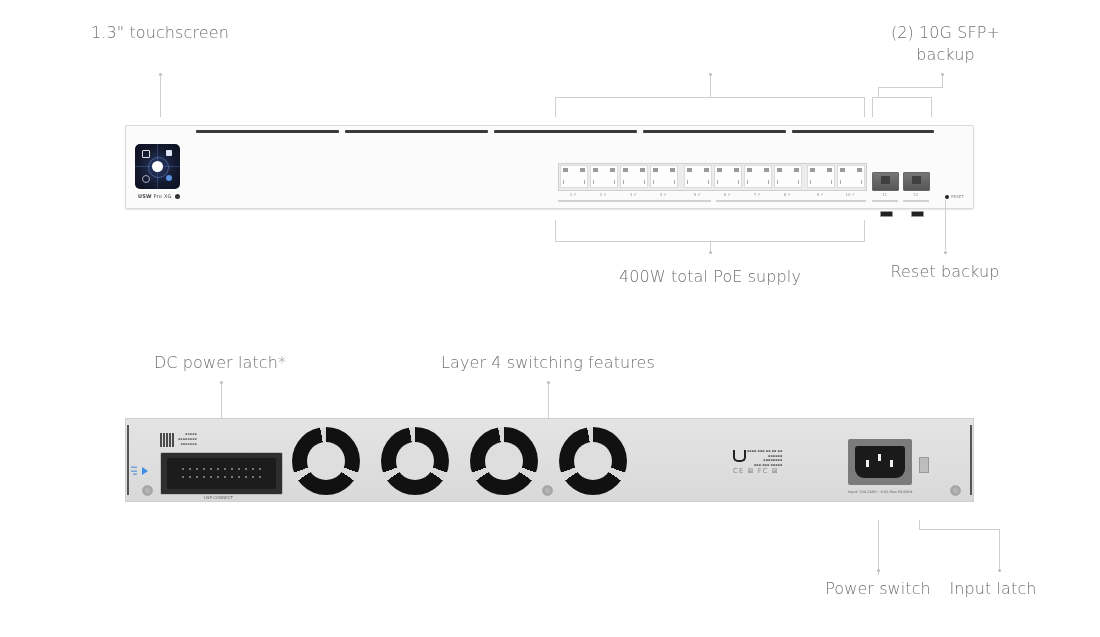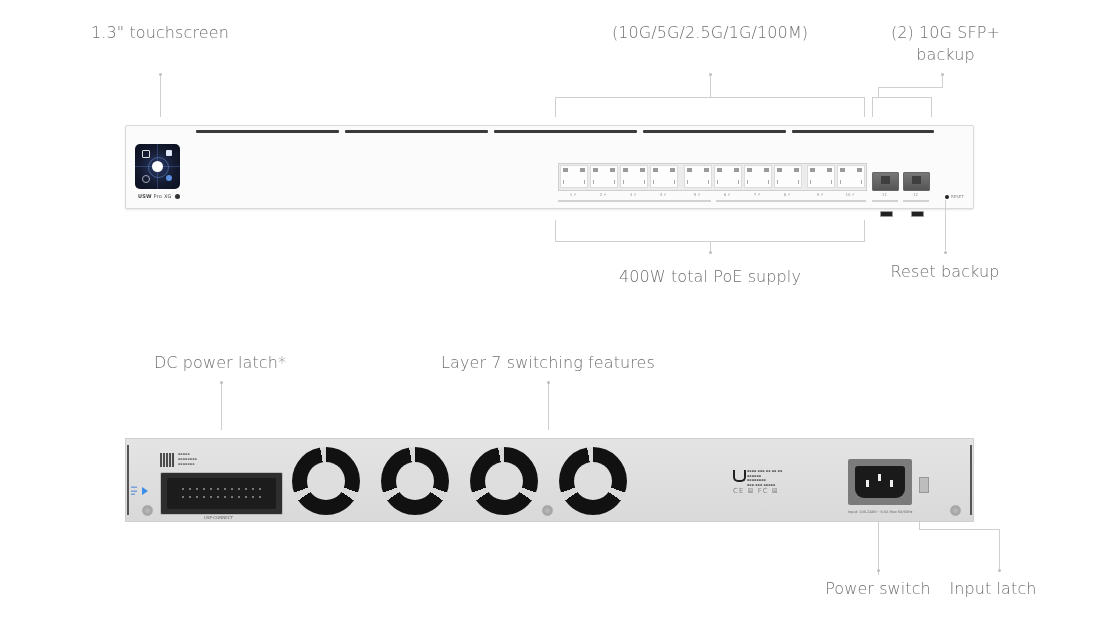--- a/index.html
+++ b/index.html
@@ -38,22 +38,22 @@
   .portnum { position:absolute; top:66px; font-size:4px; color:#999; width:28px; text-align:center; }
   .ledbar { position:absolute; top:74px; height:2px; background:#d2d2d2; }
   .sfp { position:absolute; top:46px; width:25px; height:17px; background:linear-gradient(#777,#555);
          border:1px solid #666; border-radius:1px; }
   .sfp .latch { position:absolute; left:7px; bottom:-3px; width:11px; height:4px; background:#222; border-radius:1px; }
   .sfp .slot { position:absolute; left:8px; top:3px; width:9px; height:8px; background:#3f3f3f; }
   .reset-dot { position:absolute; left:819px; top:69px; width:4px; height:4px; border-radius:50%; background:#222; }
   .reset-txt { position:absolute; left:825px; top:68px; font-size:4px; color:#888; }
 
   
-  .back { position:absolute; left:125px; top:438px; width:847px; height:82px;
-          background:linear-gradient(#e4e4e4,#d9d9d9); border:1px solid #cfcfcf; }
+  .back { position:absolute; left:125px; top:418px; width:847px; height:82px;
+          background:linear-gradient(#e4e4e4,#d9d9d9); border:1px solid #cfcfcf;text-align:right; }
   .edge-l { position:absolute; left:1px; top:6px; width:2px; height:70px; background:#555; }
   .edge-r { position:absolute; right:1px; top:6px; width:2px; height:70px; background:#555; }
   .qr { position:absolute; left:34px; top:14px; width:15px; height:14px;
         background:repeating-linear-gradient(90deg,#333 0 2px,#ddd 2px 3px),#333; opacity:0.85; }
   .qrtext { position:absolute; left:52px; top:13px; font-size:3.5px; color:#777; line-height:5px; }
   .dc { position:absolute; left:34px; top:33px; width:121px; height:41px; background:#2e2e2e;
         border:1px solid #bbb; border-radius:2px; }
   .dc .inner { position:absolute; left:6px; top:5px; right:6px; bottom:5px; background:#1c1c1c; border-radius:2px; }
   .pin { position:absolute; width:2px; height:2px; background:#777; }
   .dc-label { position:absolute; left:78px; top:76px; font-size:4px; color:#666; }
@@ -76,21 +76,20 @@
 </head>
 <body>
 
 <div class="label" style="left:40px; top:22px; width:240px;">
   <div>1.3" touchscreen</div>
 </div>
 <div class="dot" style="left:159px; top:73px;"></div>
 <div class="vline" style="left:160px; top:75px; height:42px;"></div>
 
 <div class="label" style="left:540px; top:22px; width:340px;">
-  <div>(10G/5G/2.5G/1G/100M)</div>
 </div>
 <div class="dot" style="left:709px; top:73px;"></div>
 <div class="vline" style="left:710px; top:75px; height:22px;"></div>
 <div class="hline" style="left:555px; top:97px; width:310px;"></div>
 <div class="vline" style="left:555px; top:97px; height:20px;"></div>
 <div class="vline" style="left:864px; top:97px; height:20px;"></div>
 
 <div class="label" style="left:888px; top:22px; width:115px;">
   <div>(2) 10G SFP+</div>
   <div>backup</div>
@@ -226,21 +225,21 @@
 <div class="label" style="left:560px; top:266px; width:300px;">400W total PoE supply</div>
 
 <div class="vline" style="left:945px; top:200px; height:50px;"></div>
 <div class="dot" style="left:944px; top:251px;"></div>
 <div class="label" style="left:870px; top:261px; width:150px;">Reset backup</div>
 
 <div class="label" style="left:120px; top:352px; width:200px;">DC power latch*</div>
 <div class="dot" style="left:220px; top:381px;"></div>
 <div class="vline" style="left:221px; top:384px; height:46px;"></div>
 
-<div class="label" style="left:418px; top:352px; width:260px;">Layer 7 switching features</div>
+<div class="label" style="left:418px; top:352px; width:260px;">Layer 4 switching features</div>
 <div class="dot" style="left:547px; top:381px;"></div>
 <div class="vline" style="left:548px; top:384px; height:46px;"></div>
 
 <div class="back">
   <div class="edge-l"></div>
   <div class="edge-r"></div>
 
   <div class="qr"></div>
   <div class="qrtext">▪▪▪▪▪<br>▪▪▪▪▪▪▪▪<br>▪▪▪▪▪▪▪</div>
 

